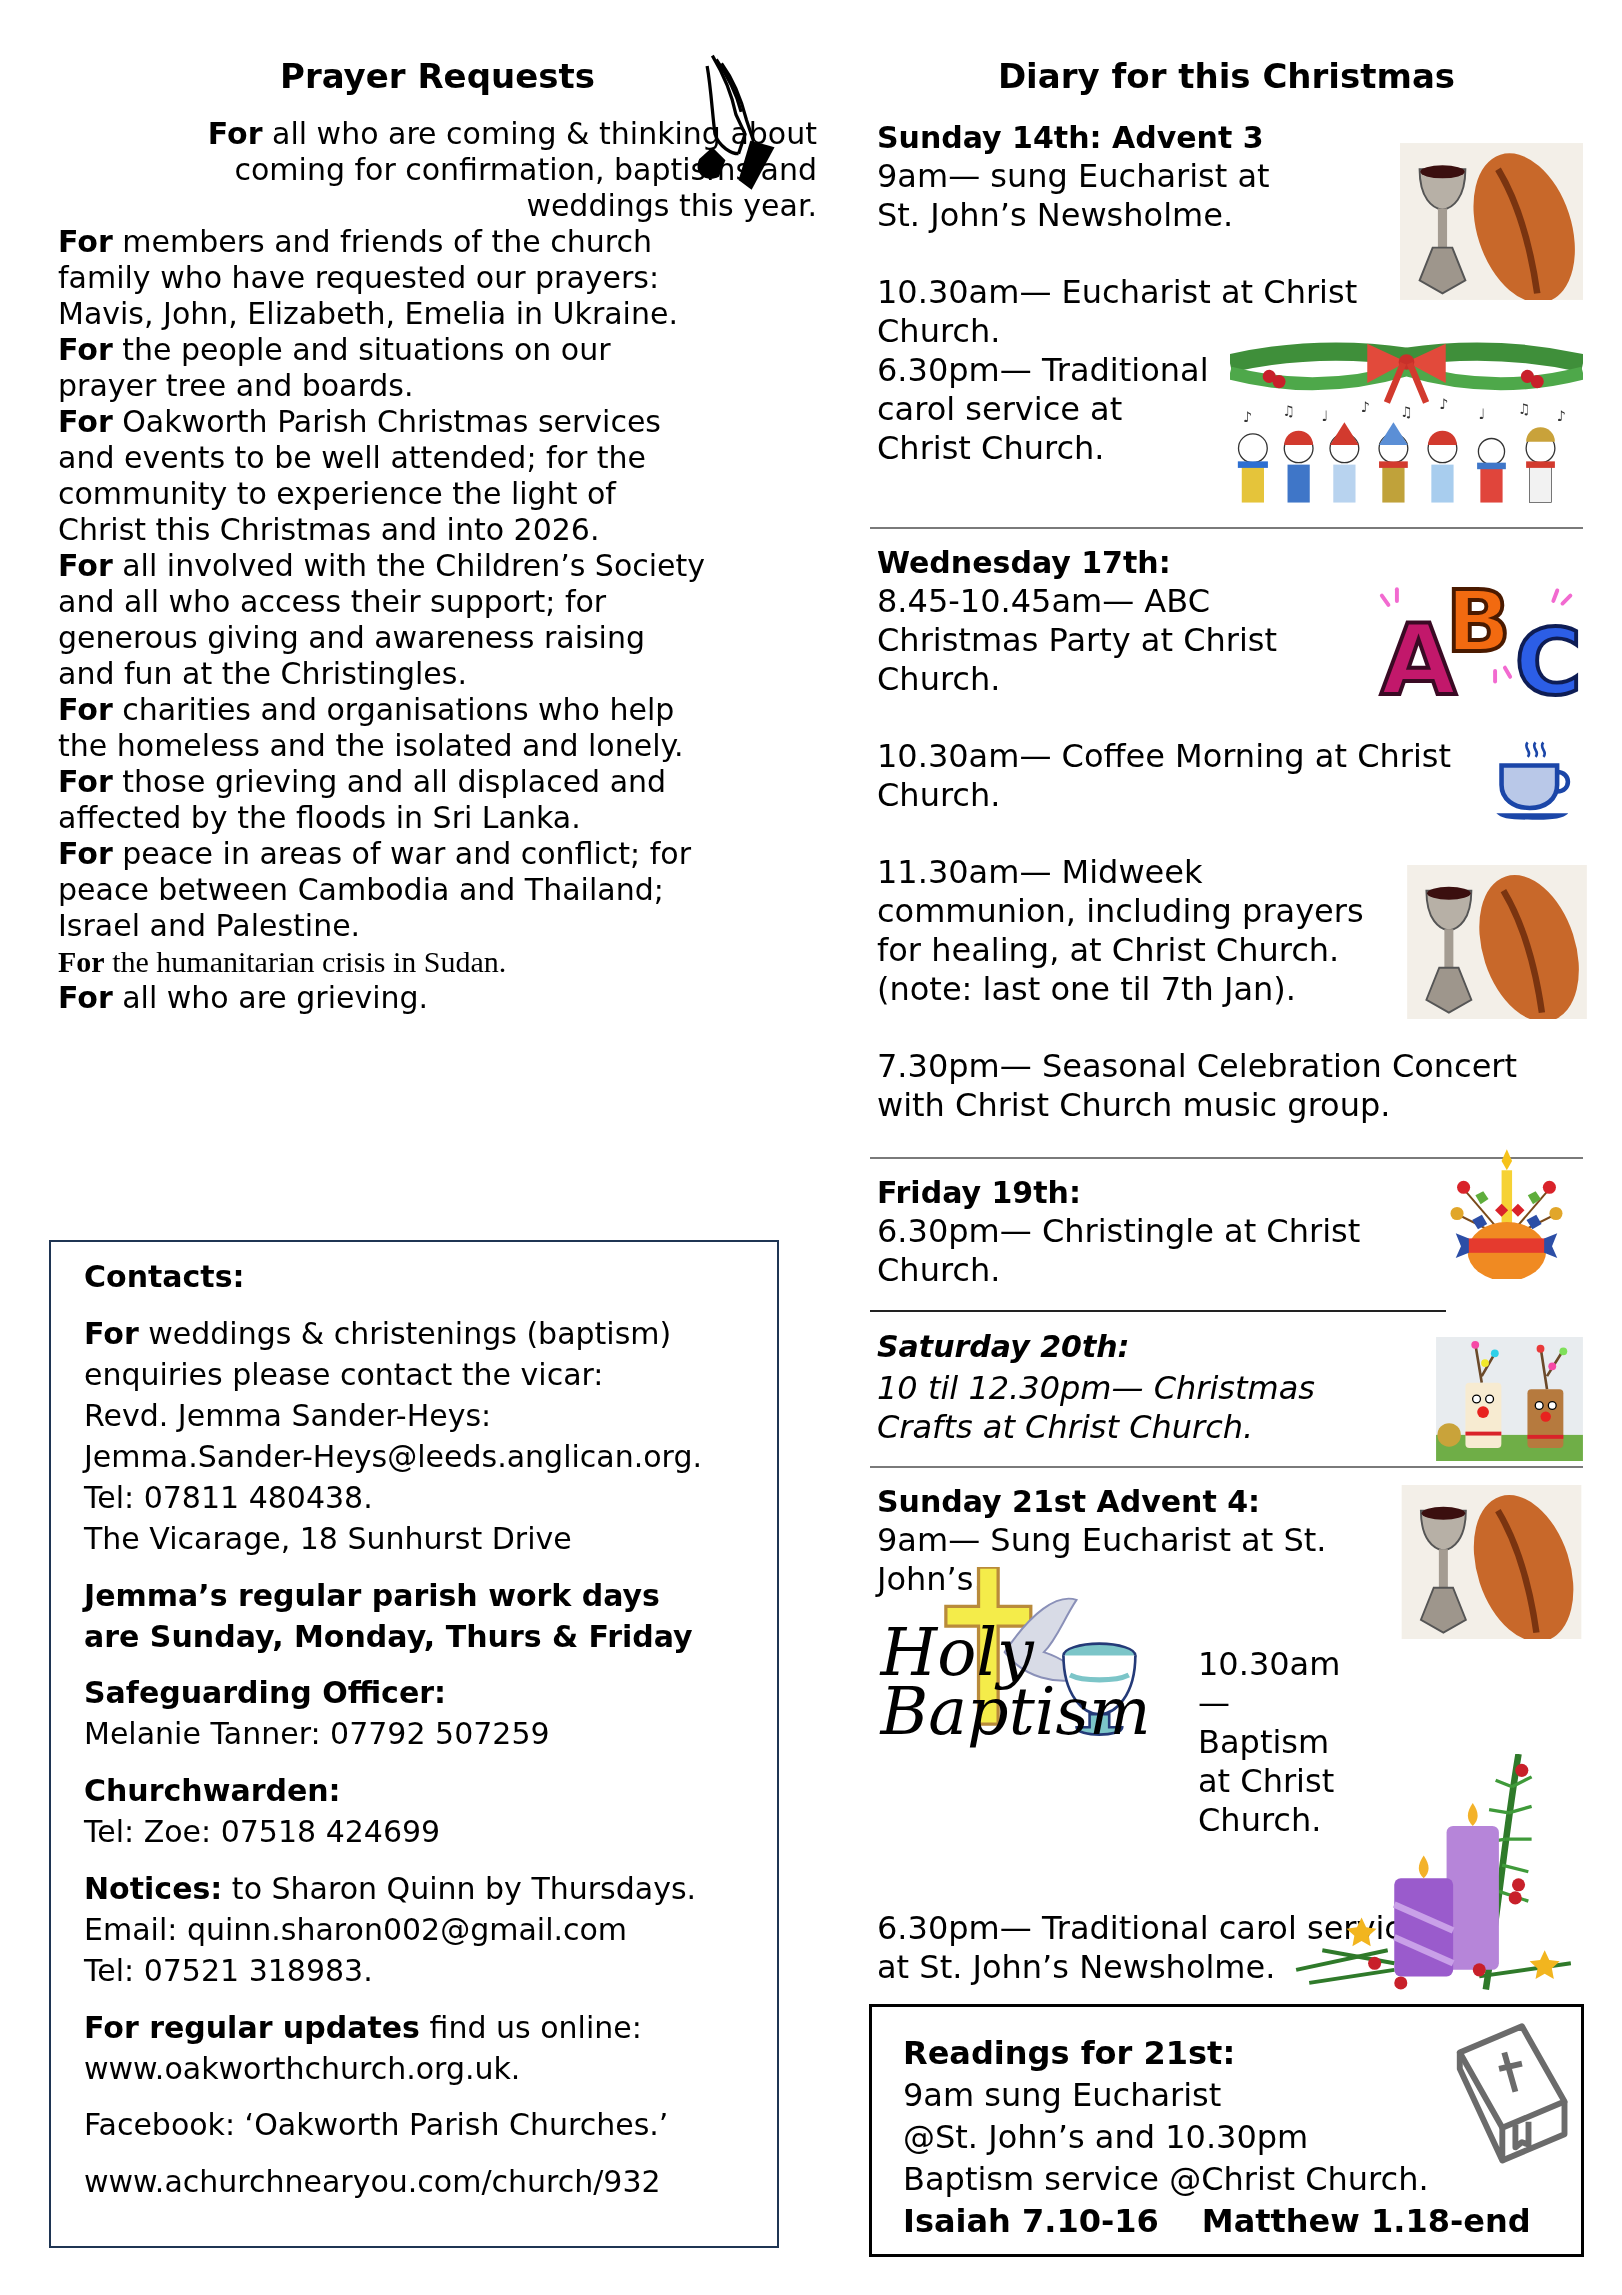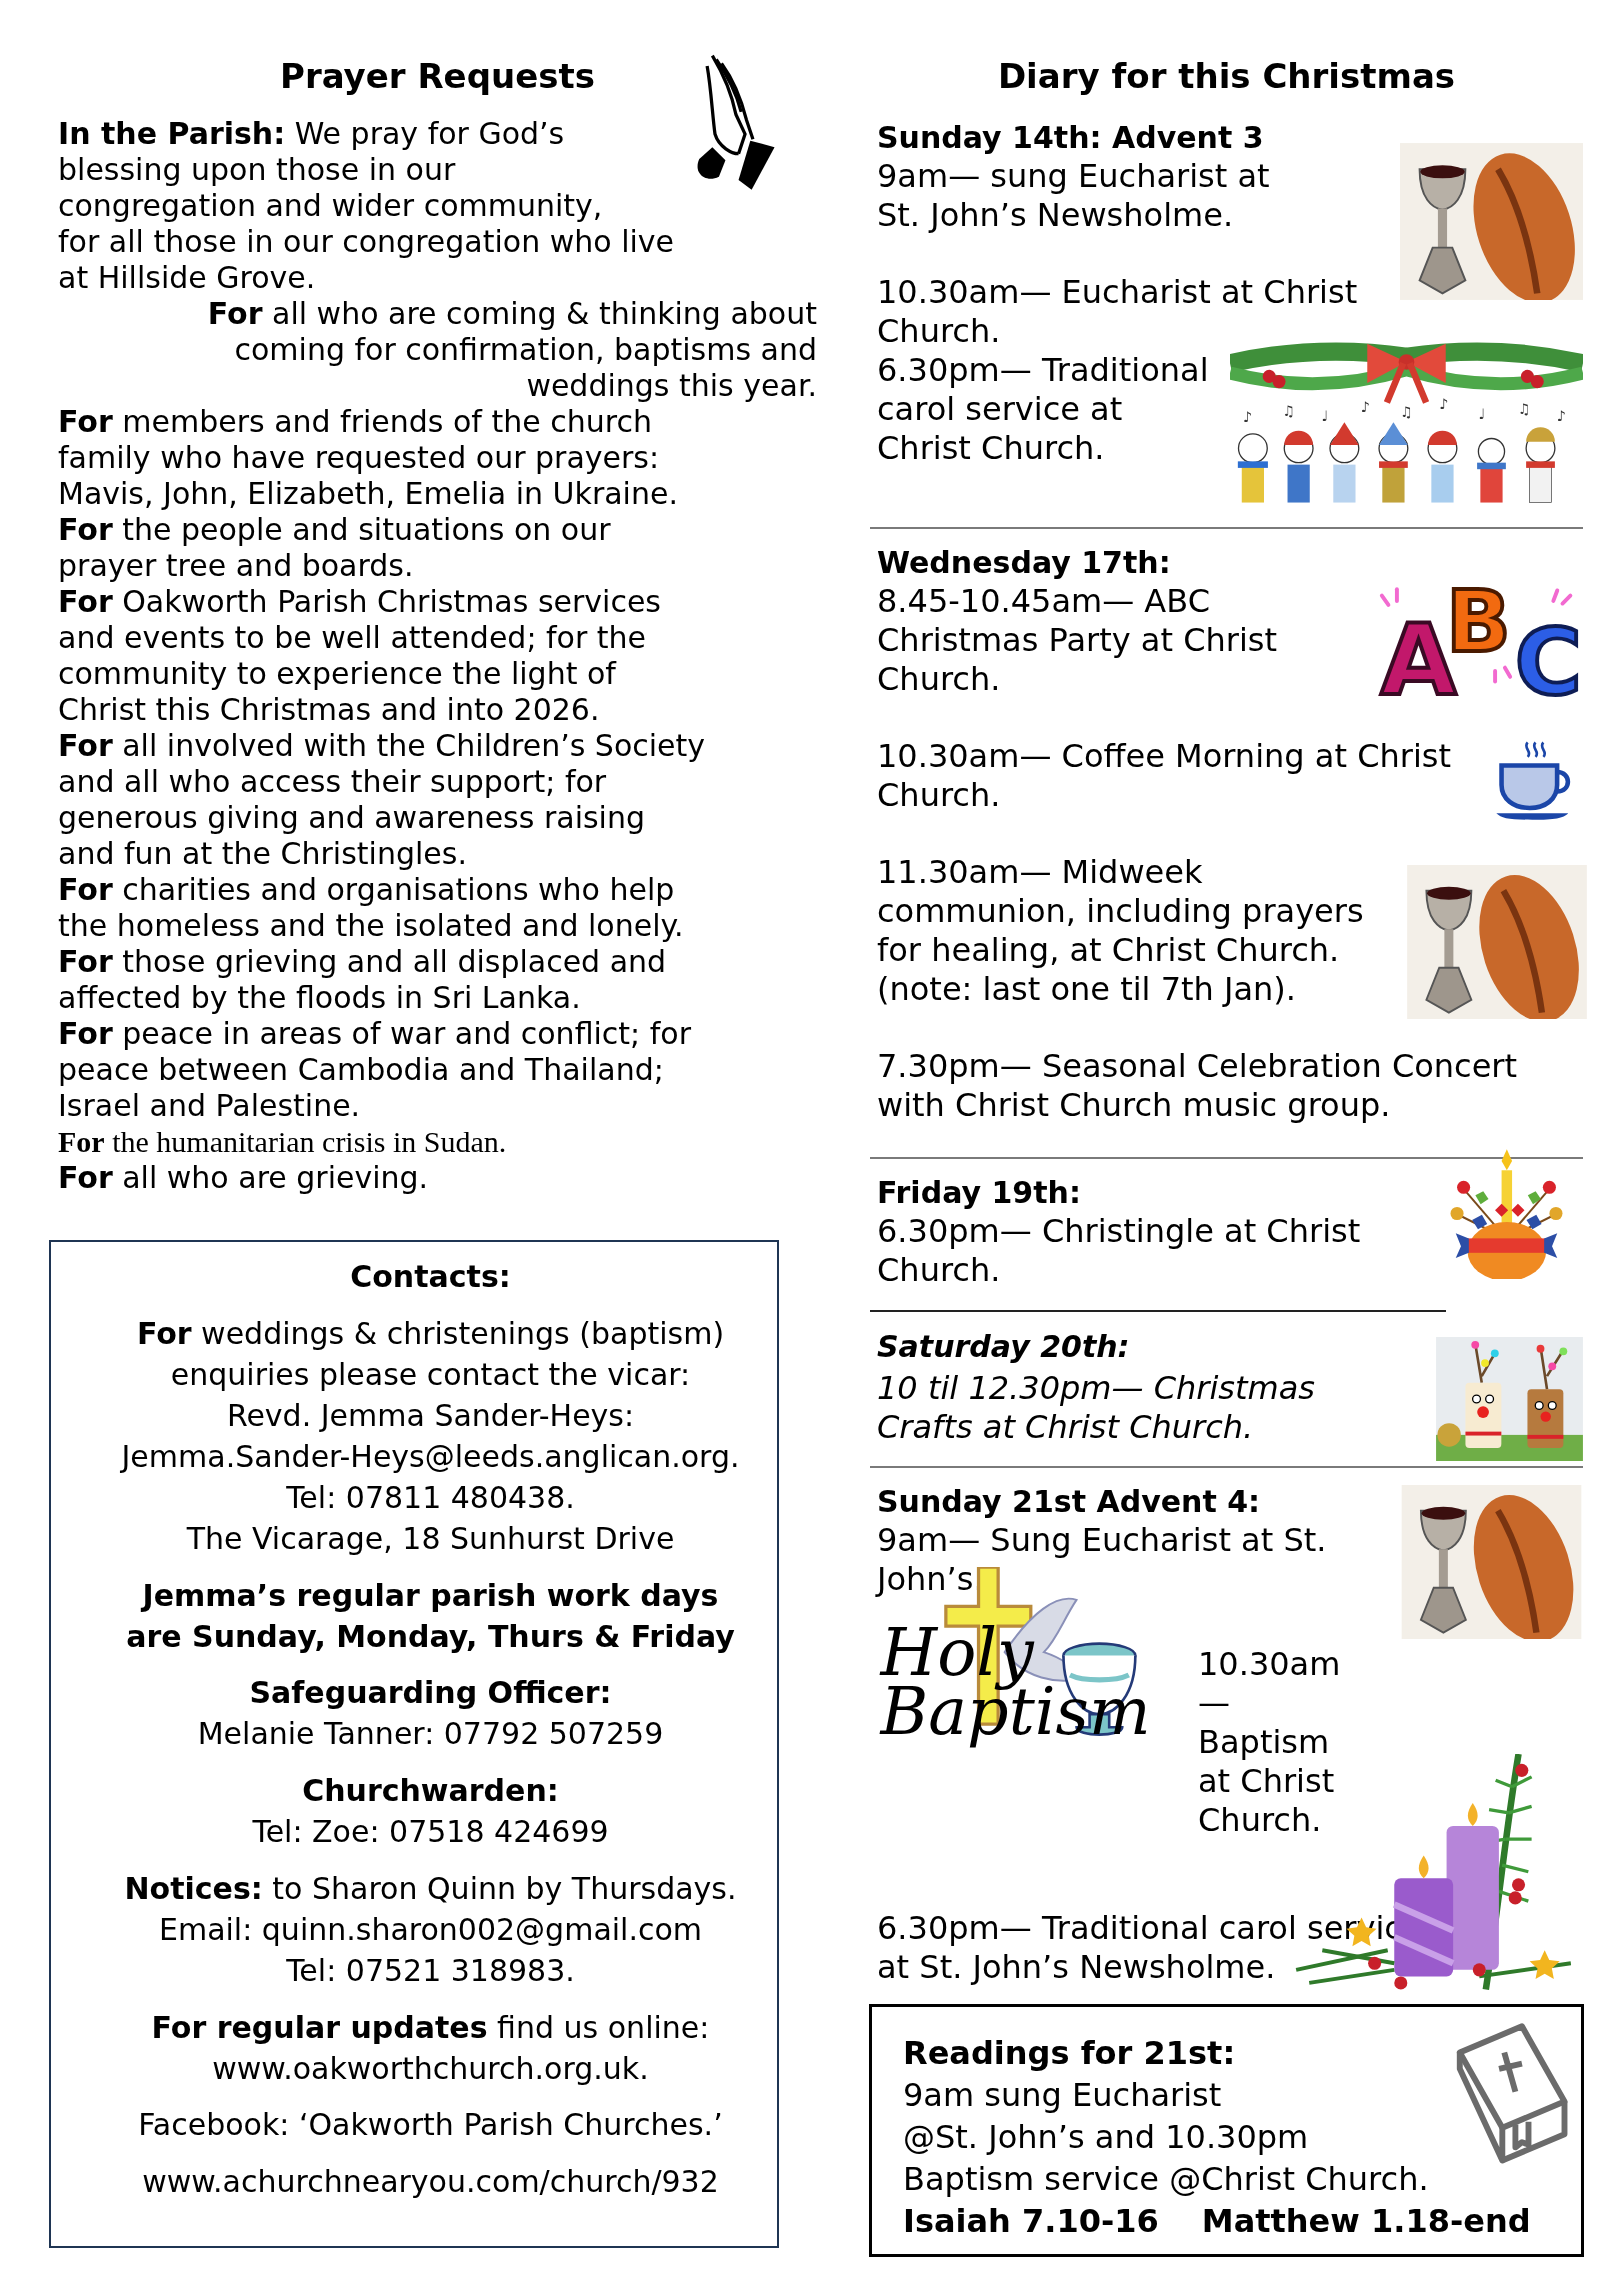--- a/index.html
+++ b/index.html
@@ -10,21 +10,21 @@
   #right { left: 870px; top: 49px; width: 713px; }
   h1 { font-size: 34px; font-weight: bold; text-align: center; margin: 0 0 11.8px 0; line-height: 55px; }
   .prayer { font-size: 30px; line-height: 36px; }
   .prayer p { margin: 0; }
   b { font-weight: bold; }
   .praying-hands { position: absolute; left: 615px; top: 0px; width: 118px; height: 144px; }
 
   #contacts { position: absolute; left: 49px; top: 1240px; width: 730px; height: 1008px;
               border: 2px solid #1f3553; box-sizing: border-box; padding: 14.4px 0 0 33px;
               font-size: 30px; line-height: 41px; }
-  #contacts p { margin: 0 0 15.7px 0; text-align: center; }
+  #contacts p { margin: 0 0 15.7px 0; }
 
   .event-block { position: relative; }
   .day { font-size: 30px; font-weight: bold; line-height: 39px; }
   .entry { font-size: 32px; line-height: 39px; margin: 0; }
   .rule { position: absolute; height: 2px; background: #7a7a7a; }
   .pic { position: absolute; }
 
   #readings { position: absolute; left: 869px; top: 2004px; width: 715px; height: 253px;
               border: 3.3px solid #000; box-sizing: border-box; padding: 25px 0 0 31px;
               font-size: 32px; line-height: 42px; }
@@ -39,25 +39,20 @@
     <g fill="none" stroke="#000" stroke-width="5" stroke-linejoin="round">
       <path d="M60 10 C 72 30, 88 60, 96 100 L 110 130 L 100 160"></path>
       <path d="M52 26 C 58 60, 60 100, 64 130 C 70 150, 90 160, 100 160"></path>
       <path d="M66 16 C 80 36, 96 64, 104 96"></path>
       <path d="M74 22 C 90 44, 104 76, 112 108 L 122 138"></path>
     </g>
     <path d="M60 150 L 40 168 C 30 190, 50 205, 70 195 L 80 170 Z" fill="#000"></path>
     <path d="M118 140 L 155 150 L 120 215 L 100 200 Z" fill="#000"></path>
   </svg>
   <div class="prayer" id="prayer-list">
-      <p style="white-space: pre-line;"><b>In the Parish:</b><span> We pray for God’s
-blessing upon those in our
-congregation and wider community,
-for all those in our congregation who live
-at Hillside Grove.</span></p>
       <p style="white-space: pre-line; text-align: right;"><b>For</b><span> all who are coming &amp; thinking about
 coming for confirmation, baptisms and
 weddings this year.</span></p>
       <p style="white-space: pre-line;"><b>For</b><span> members and friends of the church
 family who have requested our prayers:
 Mavis, John, Elizabeth, Emelia in Ukraine.</span></p>
       <p style="white-space: pre-line;"><b>For</b><span> the people and situations on our
 prayer tree and boards.</span></p>
       <p style="white-space: pre-line;"><b>For</b><span> Oakworth Parish Christmas services
 and events to be well attended; for the

